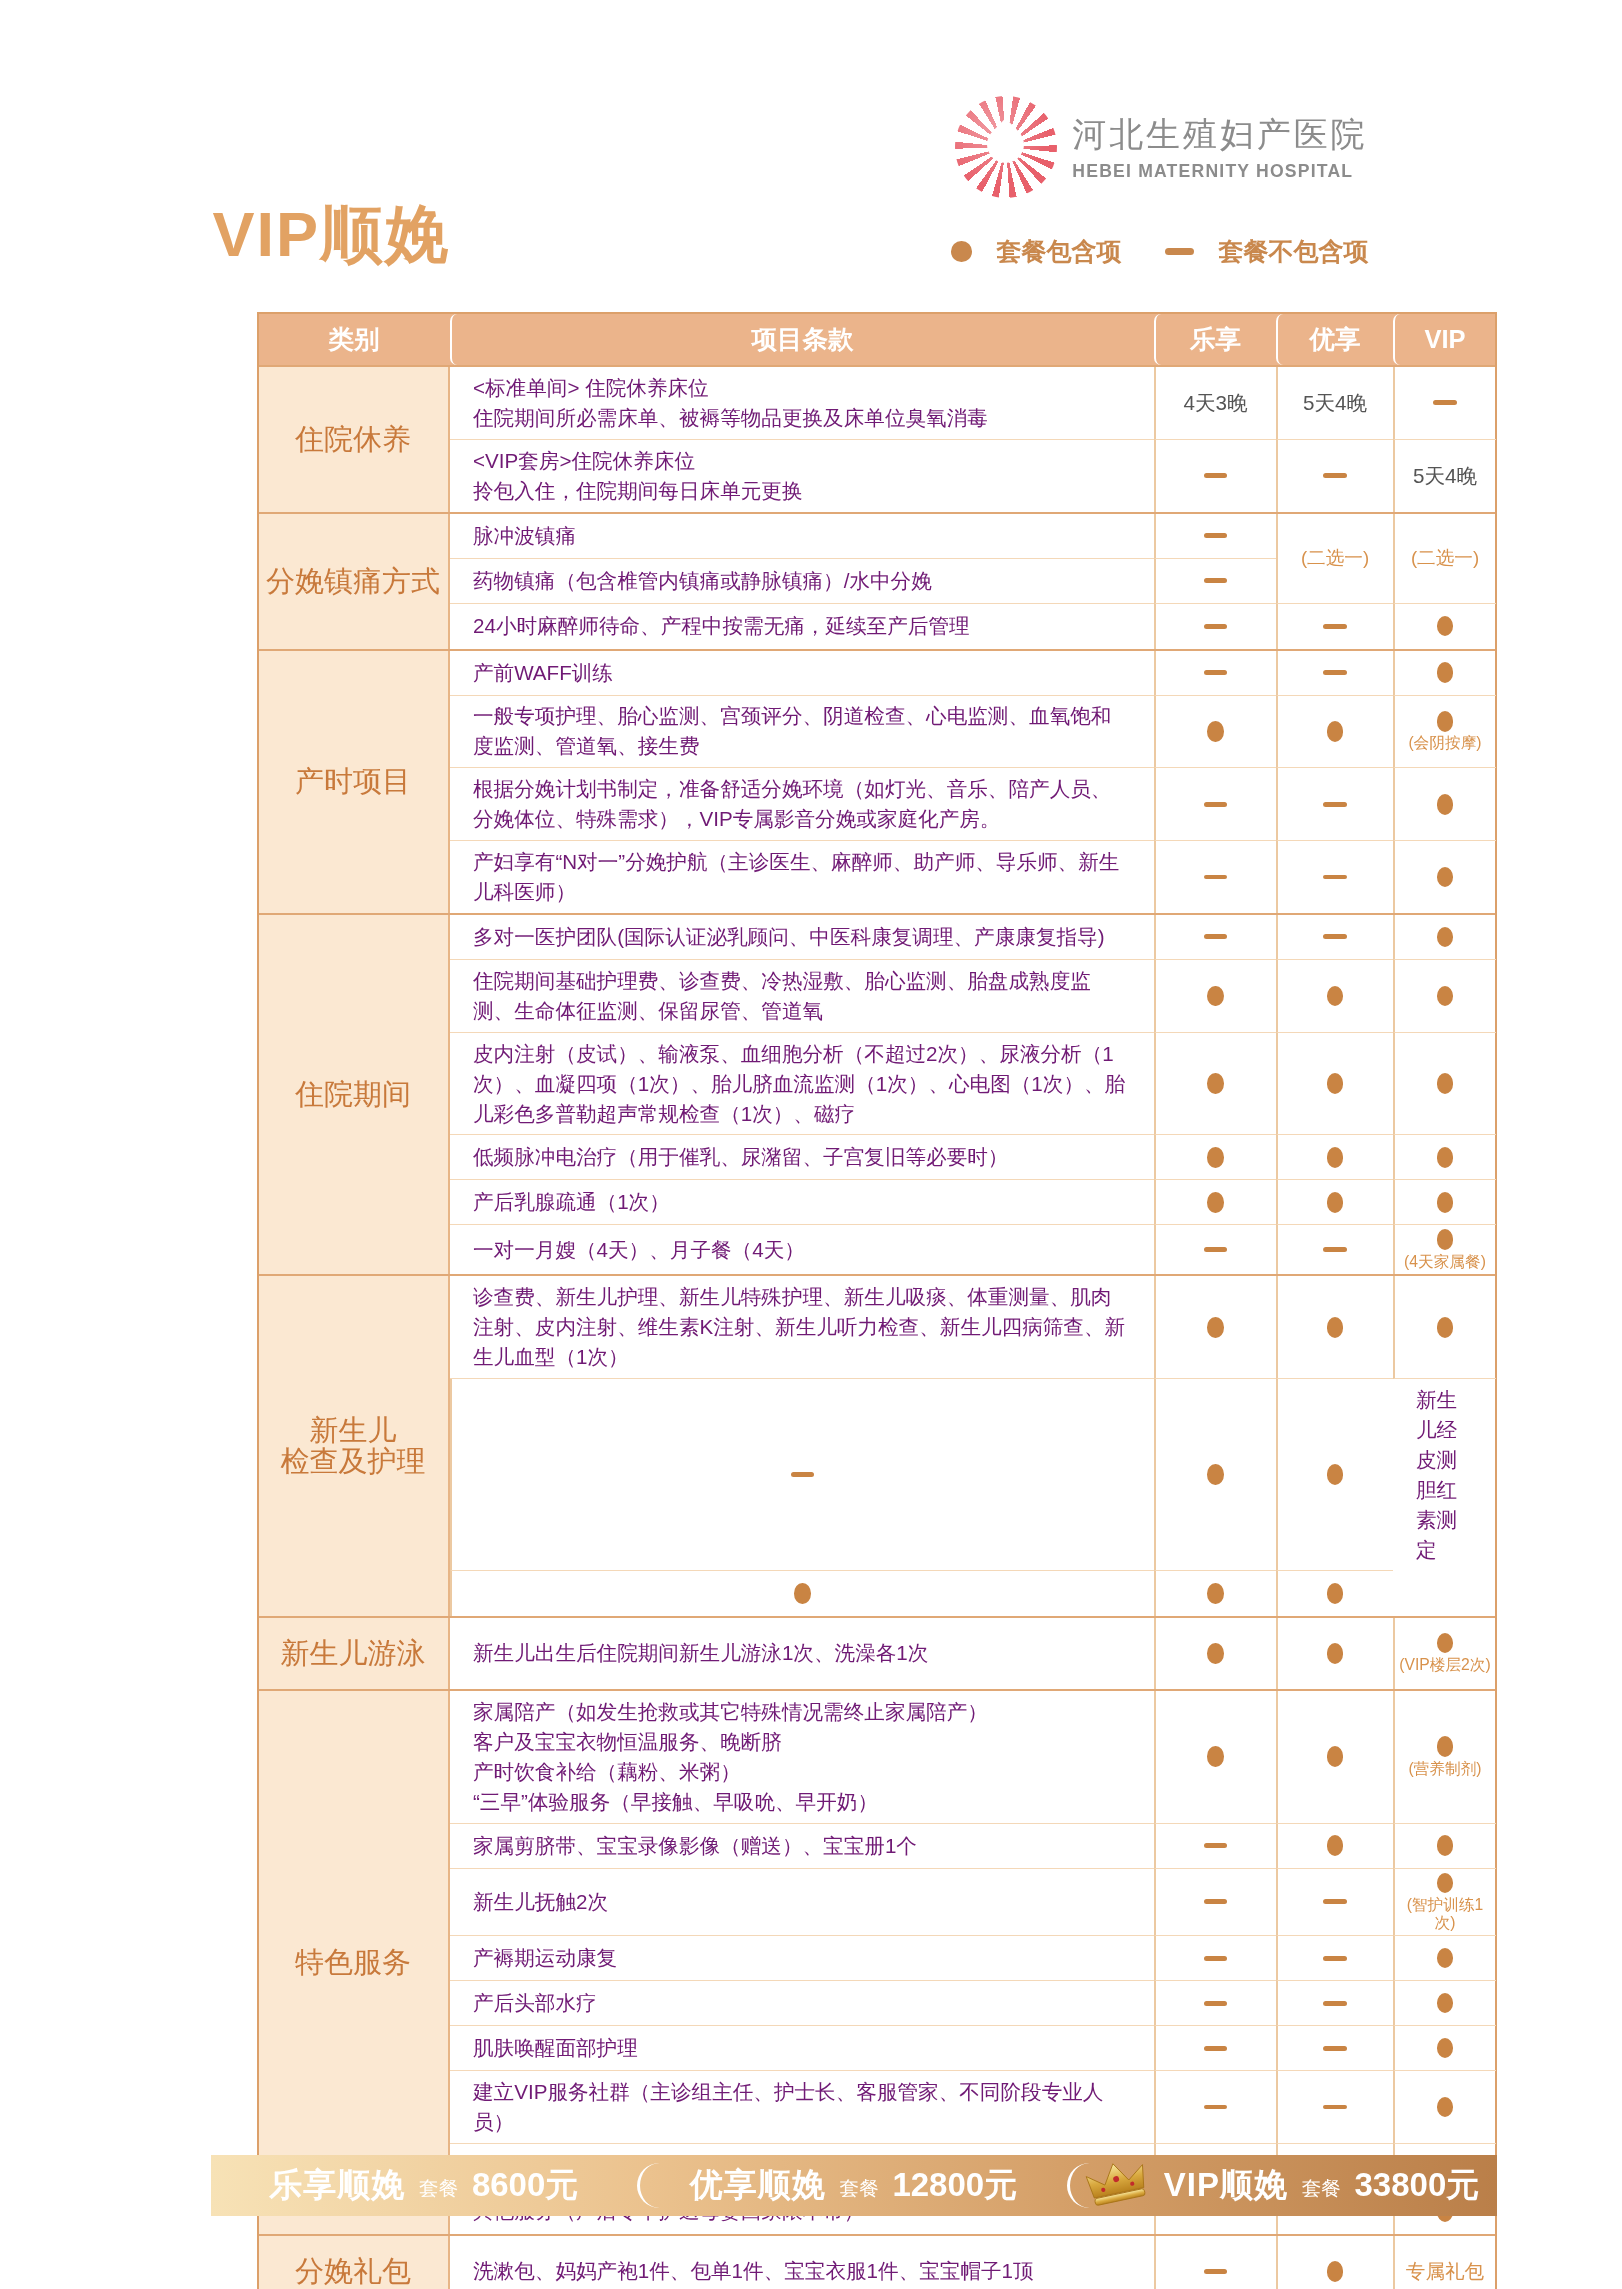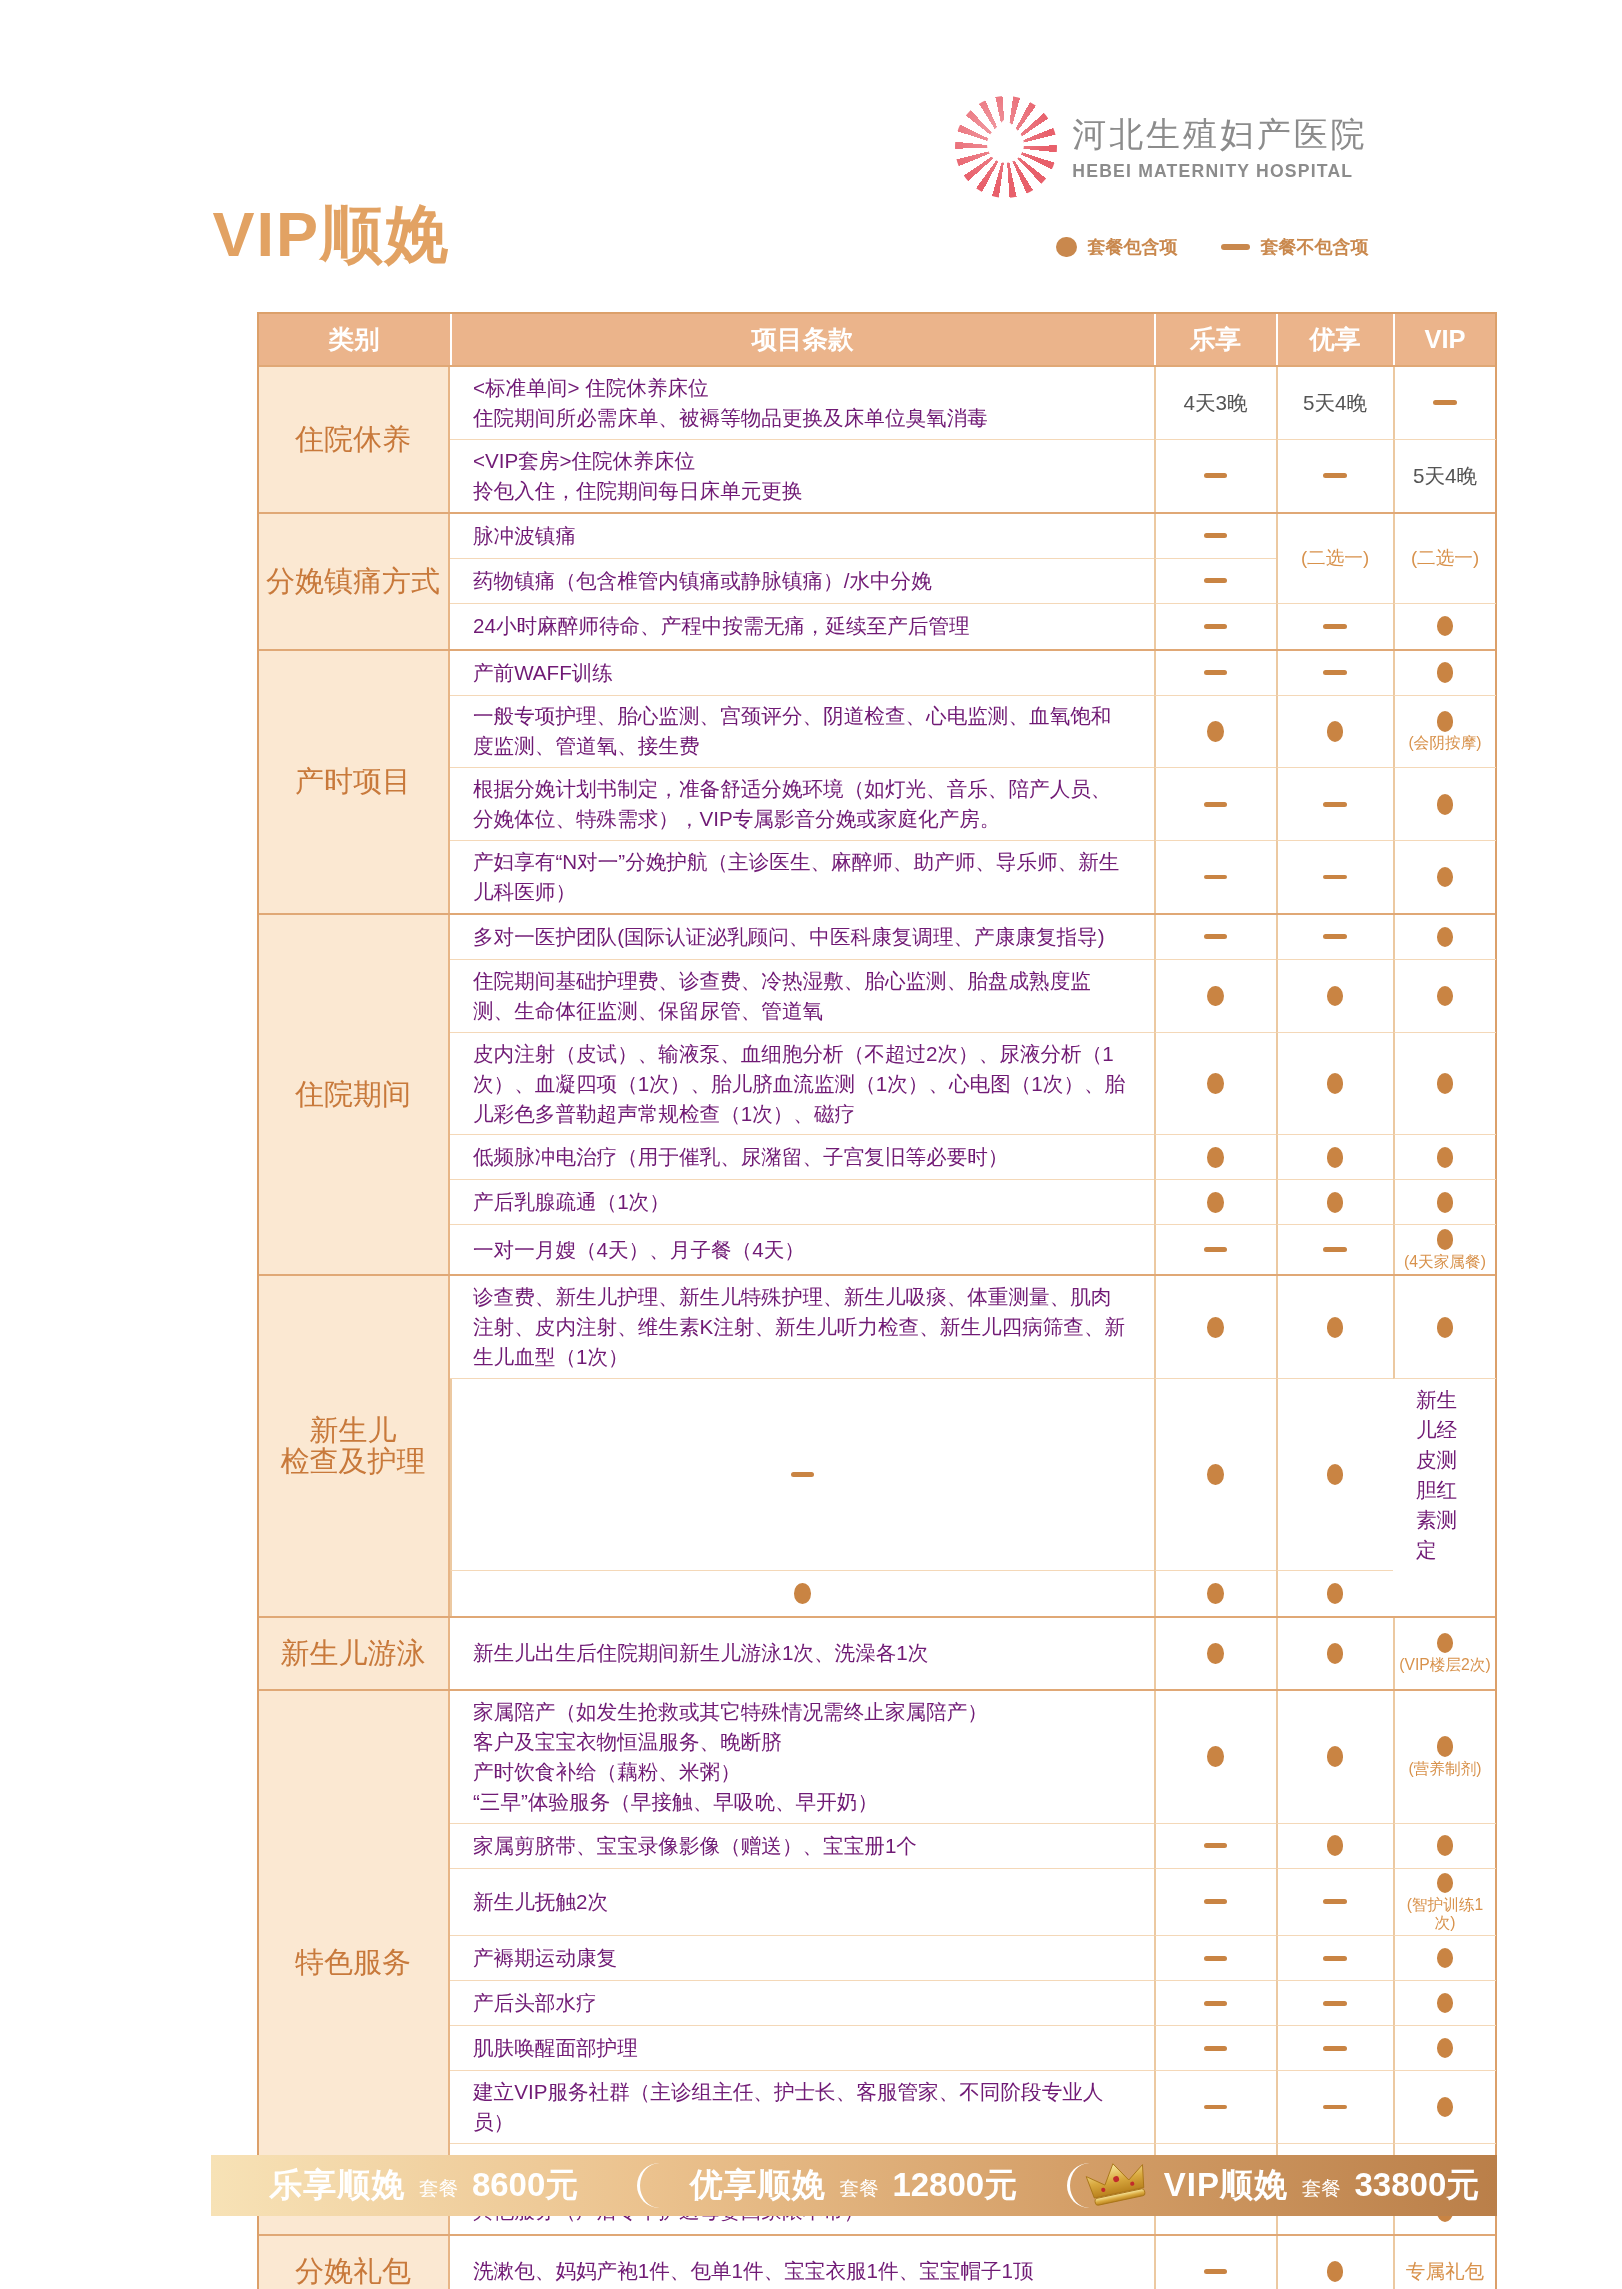--- a/index.html
+++ b/index.html
@@ -15,30 +15,30 @@
   .logo-mark:before { content:""; position:absolute; inset:0; border-radius:50%;
     background: radial-gradient(circle at 35% 30%, rgba(255,255,255,.35), rgba(255,255,255,0) 60%); }
   .logo-drop { position:absolute; left:32px; top:30px; width:37px; height:37px; background:#fff;
     border-radius: 0 50% 50% 50%; transform: rotate(45deg); }
   .logo-cn { font-size:34px; color:#8C8C8C; letter-spacing:2.9px; font-weight:500; }
   .logo-en { font-size:17.6px; color:#8C8C8C; font-weight:bold; letter-spacing:1.2px; margin-top:3.9px; }
 
   
   .title { position:absolute; left:149px; top:192px; font-size:63px; font-weight:bold; color:#E2A263; letter-spacing:2px; }
   .legend { position:absolute; right:190px; top:235px; display:flex; gap:43px; align-items:center; }
-  .legend-item { display:flex; align-items:center; gap:11px; color:#C9884D; font-size:18px; font-weight:bold; }
+  .legend-item { display:flex; align-items:center; gap:25px; color:#C9884D; font-size:25px; font-weight:bold; }
   .legend-dot { width:20.6px; height:20.6px; border-radius:50%; background:#C9884D; }
   .legend-dash { width:29px; height:6.9px; border-radius:3.9px; background:#C9884D; }
 
   
   .table { position:absolute; left:193px; top:312px; width:1240px; border:2px solid #DCA06A; }
   .thead { display:grid; grid-template-columns:191px 704px 122px 117px 103px; background:#EBB48B;
            border-bottom:2px solid #E0A876; }
   .th { color:#fff; font-size:25.5px; font-weight:bold; display:flex; align-items:center; justify-content:center;
-        height:51px; }
+        height:51px;border-radius:7px; }
   .th + .th { border-left:2.9px solid #fff; }
 
   .section { display:grid; grid-template-columns:191px 1045px; background:#fff; }
   .section + .section { border-top:2px solid #E0A876; }
   .cat { background:#FBE8D2; color:#C8793B; font-weight:normal; font-size:29px; line-height:31px;
          display:flex; align-items:center; justify-content:center; text-align:center;
          border-right:2px solid #E7B586; white-space:pre-line; }
   .rows { display:grid; grid-template-columns:704px 122px 117px 103px; }
   .cell { border-bottom:1px solid #F4D8B8; min-height:45px; }
   .item { padding:5.9px 23.5px; display:flex; align-items:center; color:#701a75; font-size:20.6px;

